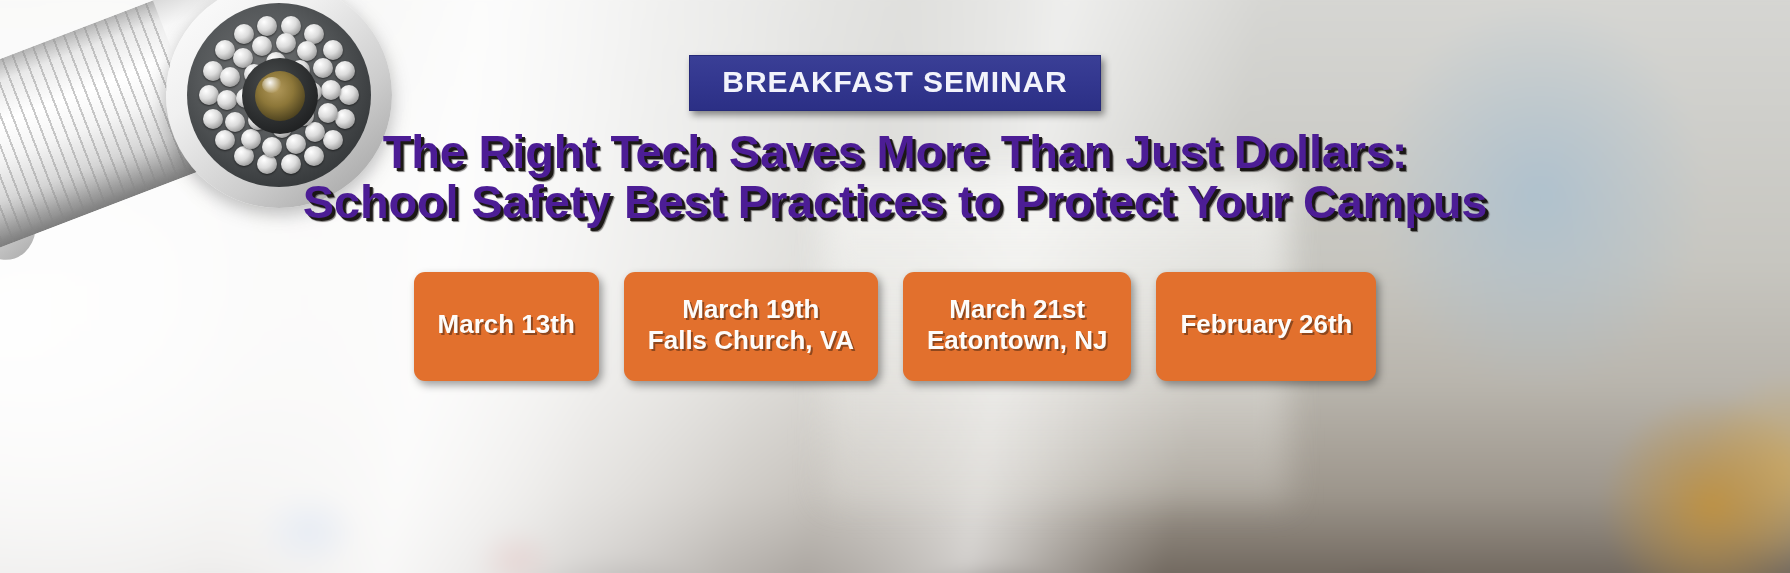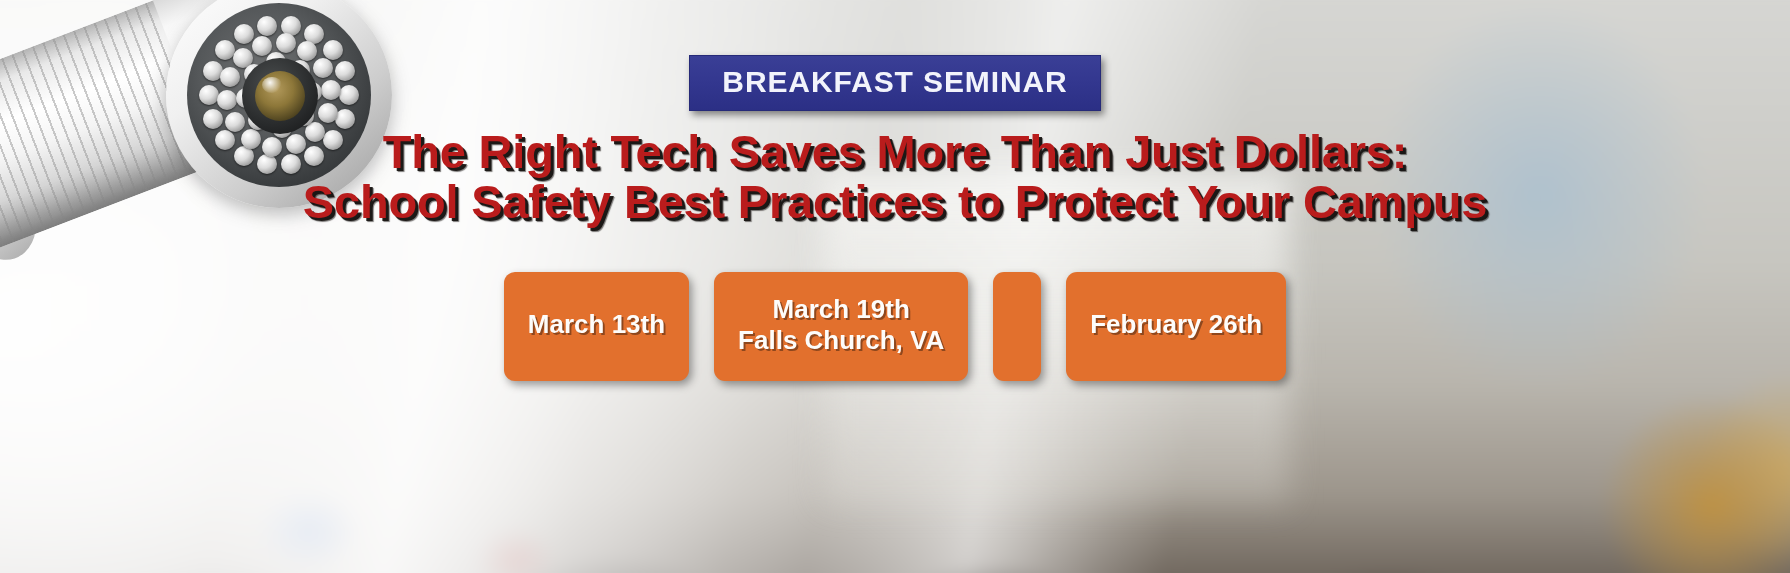--- a/index.html
+++ b/index.html
@@ -235,21 +235,21 @@
     font-weight: bold;
     letter-spacing: .9px;
     line-height: 1;
     white-space: nowrap;
   }
 
   
   .headline {
     margin-top: 16px;
     text-align: center;
-    color: #b91c1c;
+    color: #4c1d95;
     font-size: 47px;
     font-weight: bold;
     line-height: 1.07;
     letter-spacing: -.2px;
     text-shadow:
        3px 3px 0 rgba(20,16,14,.92),
        4px 4px 1px rgba(20,16,14,.55);
     white-space: nowrap;
   }
   .headline .hl-line { display: block; }
@@ -375,20 +375,22 @@
 
     <div class="dates" id="dates-row">
         <div class="date-card">
           <span>March 13th</span>
         </div>
         <div class="date-card">
           <span>March 19th</span>
           <span>Falls Church, VA</span>
         </div>
         <div class="date-card">
+          <span>March 21st</span>
+          <span>Eatontown, NJ</span>
         </div>
         <div class="date-card">
           <span>February 26th</span>
         </div>
       </div>
 
 
   </div>
 </div>
 

